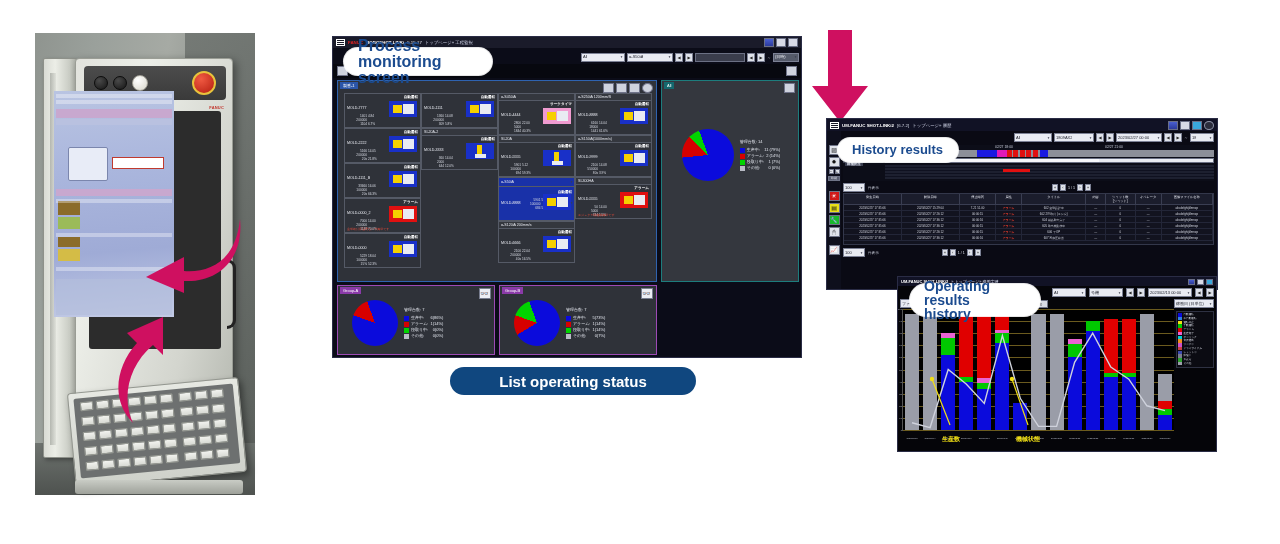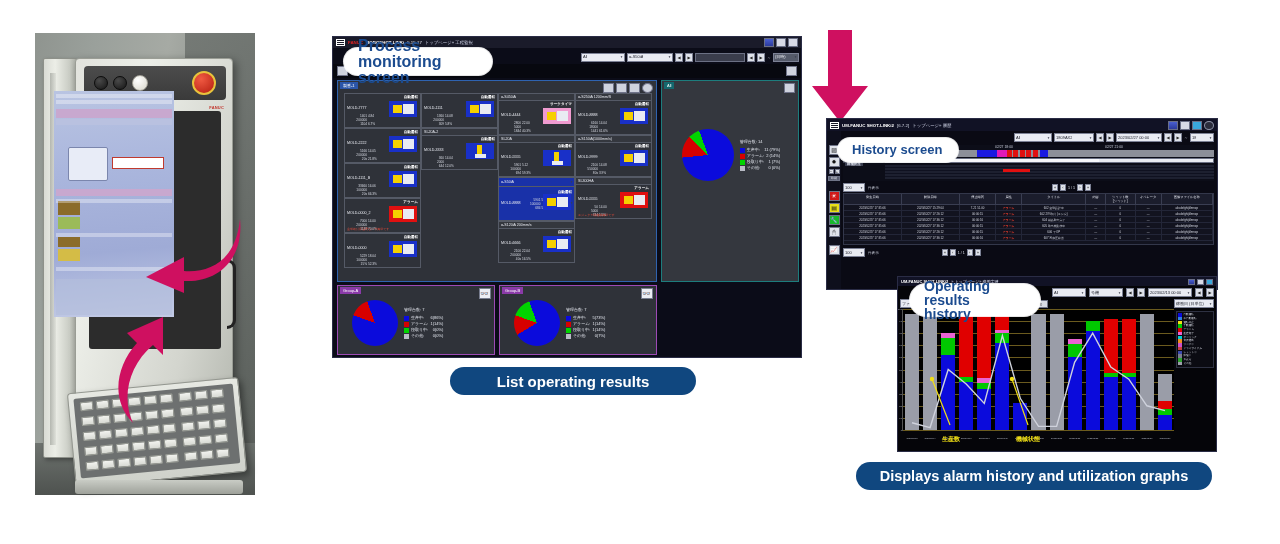--- a/index.html
+++ b/index.html
@@ -969,25 +969,24 @@
     </svg>
     <div class="ann" style="left:118px;top:158px;">機械状態</div>
   </div>
 
   <div class="callout" style="left:344px;top:48px;width:148px;height:27px;font-size:16px;">
     <span id="coProc" style="white-space:pre-line;line-height:1.0">Process monitoring
 screen</span>
   </div>
 
   <div class="callout" style="left:838px;top:138px;width:120px;height:24px;font-size:13px;">
-    <span id="coHist">History screen</span>
+    <span id="coHist">History results</span>
   </div>
 
   <div class="callout" style="left:910px;top:284px;width:130px;height:32px;font-size:14px;">
     <span id="coOp" style="white-space:pre-line;line-height:1.0">Operating results
 history</span>
   </div>
 
-  <div class="pill" style="left:450px;top:367px;width:246px;height:28px;">List operating results</div>
-
-  <div class="pill" style="left:856px;top:462px;width:356px;height:28px;font-size:14.5px;">Displays alarm history and utilization graphs</div>
+  <div class="pill" style="left:450px;top:367px;width:246px;height:28px;">List operating status</div>
+
 
 </div>
 
 </body></html>

